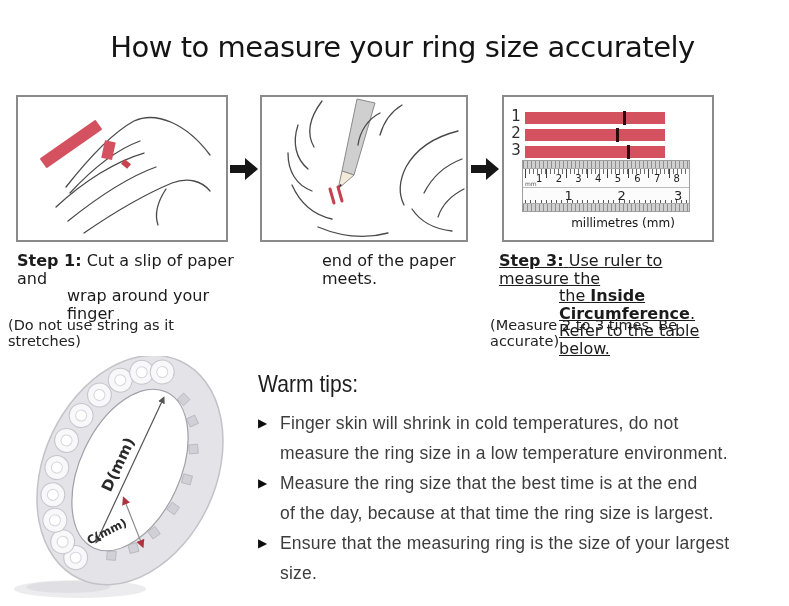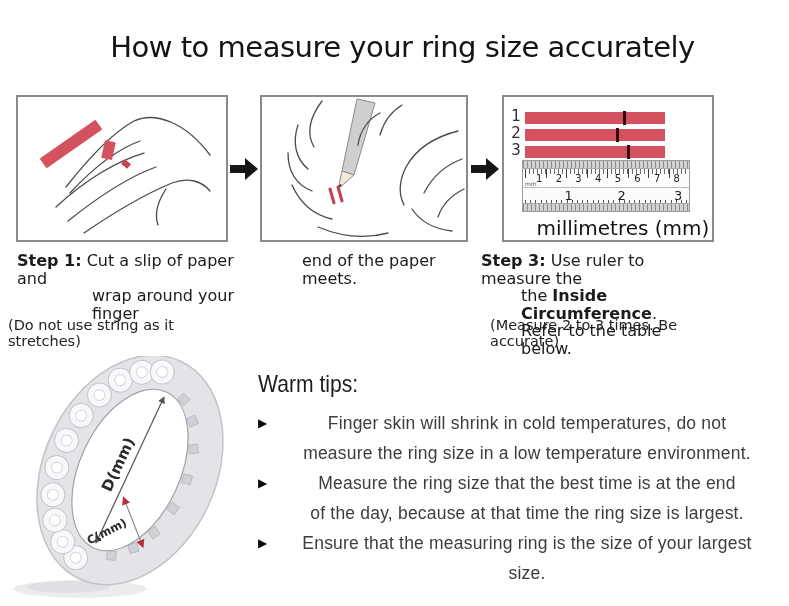--- a/index.html
+++ b/index.html
@@ -18,23 +18,23 @@
   .panel svg{display:block;}
 
   
   .arrow{position:absolute;top:158px;width:28px;height:22px;}
   .a1{left:230px;} .a2{left:471px;}
 
   
   .caption{position:absolute;top:252px;font-size:16px;line-height:17.5px;color:#1b1b1b;}
   .c1{left:17px;width:225px;}
   .c2{left:262px;width:220px;}
-  .c3{left:481px;width:232px;}
+  .c3{left:499px;width:232px;text-decoration:underline;}
   .caption b{font-weight:bold;}
-  .ind1{margin-left:75px;} .ind2{margin-left:40px;}
+  .ind1{margin-left:50px;} .ind2{margin-left:60px;}
 
   .note{position:absolute;top:317px;font-size:14.5px;color:#222;}
   .n1{left:8px;width:232px;}
   .n3{left:490px;width:236px;}
 
   
   .strip-label{position:absolute;width:14px;text-align:center;font-size:15px;color:#2e2e2e;}
   .sl1{left:5px;top:10px;} .sl2{left:5px;top:27px;} .sl3{left:5px;top:44px;}
   .strip{position:absolute;left:21px;width:140px;height:12px;}
   .s1{top:15px;} .s2{top:32px;} .s3{top:49px;}
@@ -52,31 +52,31 @@
         background-size:100% 9px,100% 5px;background-repeat:no-repeat;}
   .cm-nums{position:absolute;top:12px;left:13px;right:9px;display:flex;
         justify-content:space-between;font-size:10px;color:#222;}
   .mm-label{position:absolute;left:2px;top:19px;font-size:6px;color:#555;}
   .in-area{position:absolute;top:26px;left:0;right:0;height:19px;border-top:1px solid #bbb;}
   .in-ticks{position:absolute;bottom:1px;left:2px;right:2px;height:6px;
         background-image:repeating-linear-gradient(90deg,#555 0 1px,transparent 1px 5.2px);}
   .in-num{position:absolute;top:0;font-size:13px;color:#222;}
   .i1{left:25%;} .i2{left:57%;} .i3{left:91%;}
   .ruler-caption{position:absolute;left:30px;right:0px;top:119px;text-align:center;
-        font-size:20px;color:#141414;}
+        font-size:12px;color:#141414;}
 
   
   .ring-wrap{position:absolute;left:2px;top:356px;width:252px;height:250px;}
   .warm{position:absolute;left:258px;top:370px;width:516px;}
   .warm-h{font-size:24px;font-weight:400;color:#1d1d1d;margin:0 0 10px 0;
         font-family:"Liberation Sans",sans-serif;transform:scaleX(.88);transform-origin:left;}
   .tip{display:flex;font-family:"Liberation Sans",sans-serif;font-size:17.5px;
         line-height:30px;color:#3d3d3d;letter-spacing:.2px;}
   .tip-marker{width:22px;font-size:12px;color:#0d0d0d;flex:none;}
-  .tip-text{flex:1;text-align:center;}
+  .tip-text{flex:1;}
 </style>
 </head>
 <body>
 
 <div class="canvas">
 
   <div class="title">How to measure your ring size accurately</div>
 
   <div class="panel p1">
     <svg viewBox="0 0 208 143" width="208" height="143">

